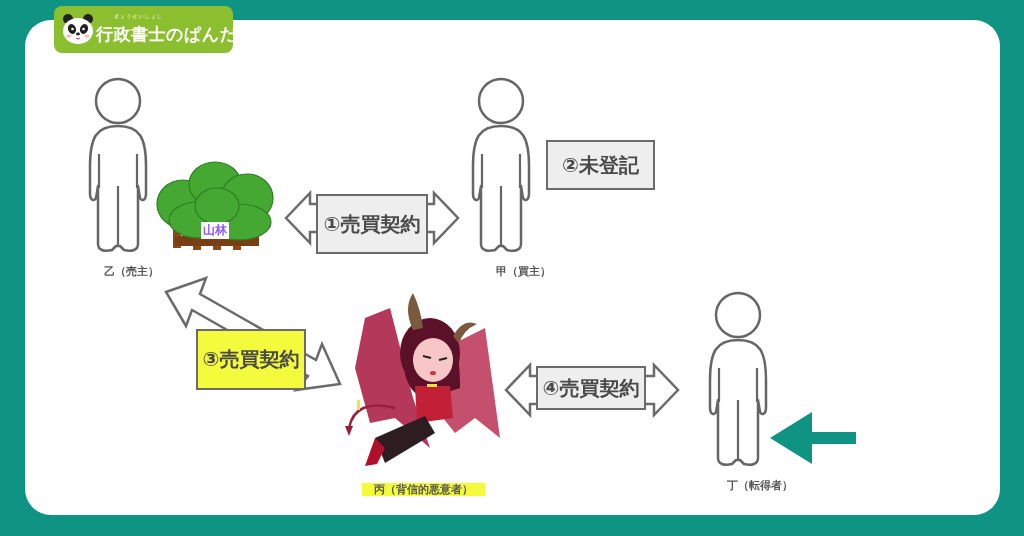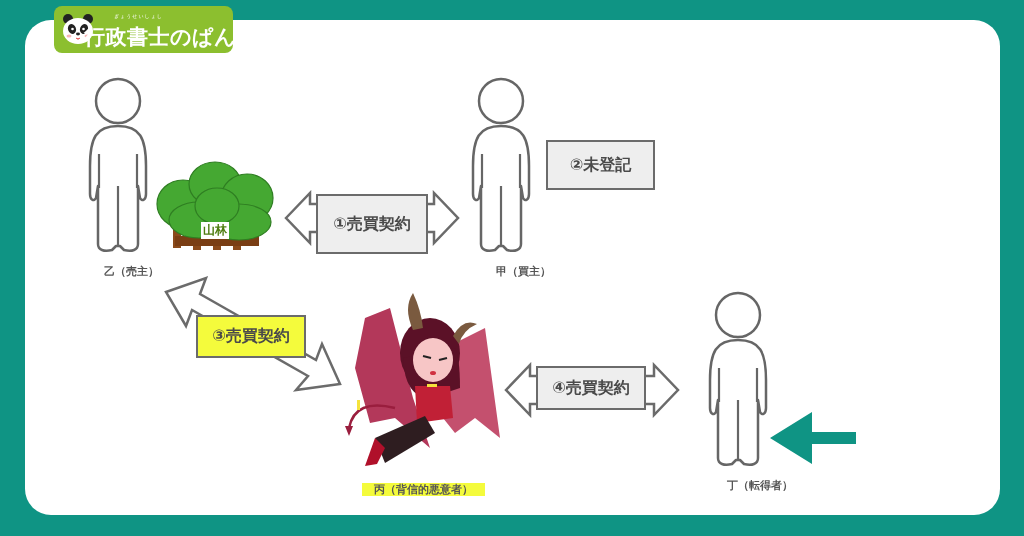--- a/index.html
+++ b/index.html
@@ -16,30 +16,30 @@
   .logo {
     position:absolute; left:54px; top:6px; width:179px; height:47px;
     background:#8cbf2f; border-radius:8px;
     display:flex; align-items:center;
   }
   .logo .panda { position:absolute; left:6px; top:5px; width:36px; height:36px; }
   .logo .ruby {
     position:absolute; left:60px; top:7px; font-size:5px; color:#fff; letter-spacing:1px;
   }
   .logo .title {
-    position:absolute; left:30px; top:17px; font-size:21px; font-weight:bold; color:#fff;
+    position:absolute; left:42px; top:17px; font-size:17px; font-weight:bold; color:#fff;
     white-space:nowrap; letter-spacing:0.5px;
   }
   .abs { position:absolute; }
   .person-label {
     position:absolute; font-size:11px; font-weight:bold; color:#555; white-space:nowrap;
   }
   .boxlabel {
     position:absolute; background:#eeeeee; border:2px solid #6b6b6b;
-    font-size:16px; font-weight:bold; color:#4a4a4a;
+    font-size:20px; font-weight:bold; color:#4a4a4a;
     display:flex; align-items:center; justify-content:center; white-space:nowrap;
     box-sizing:border-box;
   }
   .yellow { background:#f4fb3c; }
   .hl { background:#f4fb3c; padding:0 12px; }
   .third {
     position:absolute; left:858px; top:405px; width:110px; text-align:center;
     font-weight:bold; font-size:22px; line-height:29px;
   }
   .third .l1 { color:#333; }
@@ -93,21 +93,21 @@
   <g fill="#45a832" stroke="#2f7e22" stroke-width="1.2">
     <ellipse cx="28" cy="46" rx="26" ry="24"></ellipse>
     <ellipse cx="60" cy="26" rx="26" ry="22"></ellipse>
     <ellipse cx="92" cy="40" rx="26" ry="24"></ellipse>
     <ellipse cx="44" cy="62" rx="30" ry="18"></ellipse>
     <ellipse cx="84" cy="64" rx="32" ry="18"></ellipse>
     <ellipse cx="62" cy="48" rx="22" ry="18"></ellipse>
   </g>
   <rect x="46" y="64" width="26" height="16" fill="#fff"></rect>
 </svg>
-<div class="abs" style="left:201px;top:222px;font-size:12px;font-weight:bold;color:#4d7c0f;background:#fff;padding:0 2px;">山林</div>
+<div class="abs" style="left:201px;top:222px;font-size:12px;font-weight:bold;color:#8b5cf6;background:#fff;padding:0 2px;">山林</div>
 
 <svg class="abs" style="left:284px;top:190px;width:176px;height:56px;" viewBox="0 0 176 56">
   <path d="M2 28 L26 3 L26 14 L150 14 L150 3 L174 28 L150 53 L150 42 L26 42 L26 53 Z" fill="#fff" stroke="#6b6b6b" stroke-width="2.5" stroke-linejoin="miter"></path>
 </svg>
 <div class="boxlabel" style="left:316px;top:194px;width:112px;height:60px;">①売買契約</div>
 
 <svg class="abs" style="left:465px;top:76px;width:72px;height:180px;" viewBox="0 0 72 180">
   <g fill="#fff" stroke="#666" stroke-width="2.5" stroke-linejoin="round">
     <circle cx="36" cy="25" r="22"></circle>
     <path d="M36 50 C14 50 8 62 8 90 L8 118 C8 124 12 126 14 122 L16 110 L16 168 C16 174 22 176 30 174 L34 170 L38 170 L42 174 C50 176 56 174 56 168 L56 110 L58 122 C60 126 64 124 64 118 L64 90 C64 62 58 50 36 50 Z"></path>
@@ -118,21 +118,21 @@
     <line x1="36" y1="110" x2="36" y2="170"></line>
   </g>
 </svg>
 <div class="person-label" style="left:496px;top:264px;">甲（買主）</div>
 
 <div class="boxlabel" style="left:546px;top:140px;width:109px;height:50px;">②未登記</div>
 
 <svg class="abs" style="left:158px;top:272px;width:190px;height:130px;" viewBox="0 0 190 130">
   <path d="M8 20 L48 6 L42 22 L158 88 L164 72 L182 112 L138 118 L150 104 L34 38 L28 54 Z" fill="#fff" stroke="#6b6b6b" stroke-width="2.5" stroke-linejoin="miter"></path>
 </svg>
-<div class="boxlabel yellow" style="left:196px;top:315px;width:110px;height:43px;">③売買契約</div>
+<div class="boxlabel yellow" style="left:196px;top:329px;width:110px;height:61px;">③売買契約</div>
 
 <svg class="abs" style="left:335px;top:288px;width:170px;height:185px;" viewBox="0 0 170 185">
 
   <path d="M110 60 L150 40 L165 150 L140 130 L120 145 L100 120 Z" fill="#c4506e"></path>
 
   <path d="M30 30 L55 20 L78 110 L95 160 L60 130 L35 135 L20 80 Z" fill="#b3385a"></path>
 
   <ellipse cx="95" cy="65" rx="30" ry="35" fill="#5b1127"></ellipse>
   <path d="M68 70 Q70 110 95 110 L125 100 Q125 70 120 60 Z" fill="#5b1127"></path>
 

